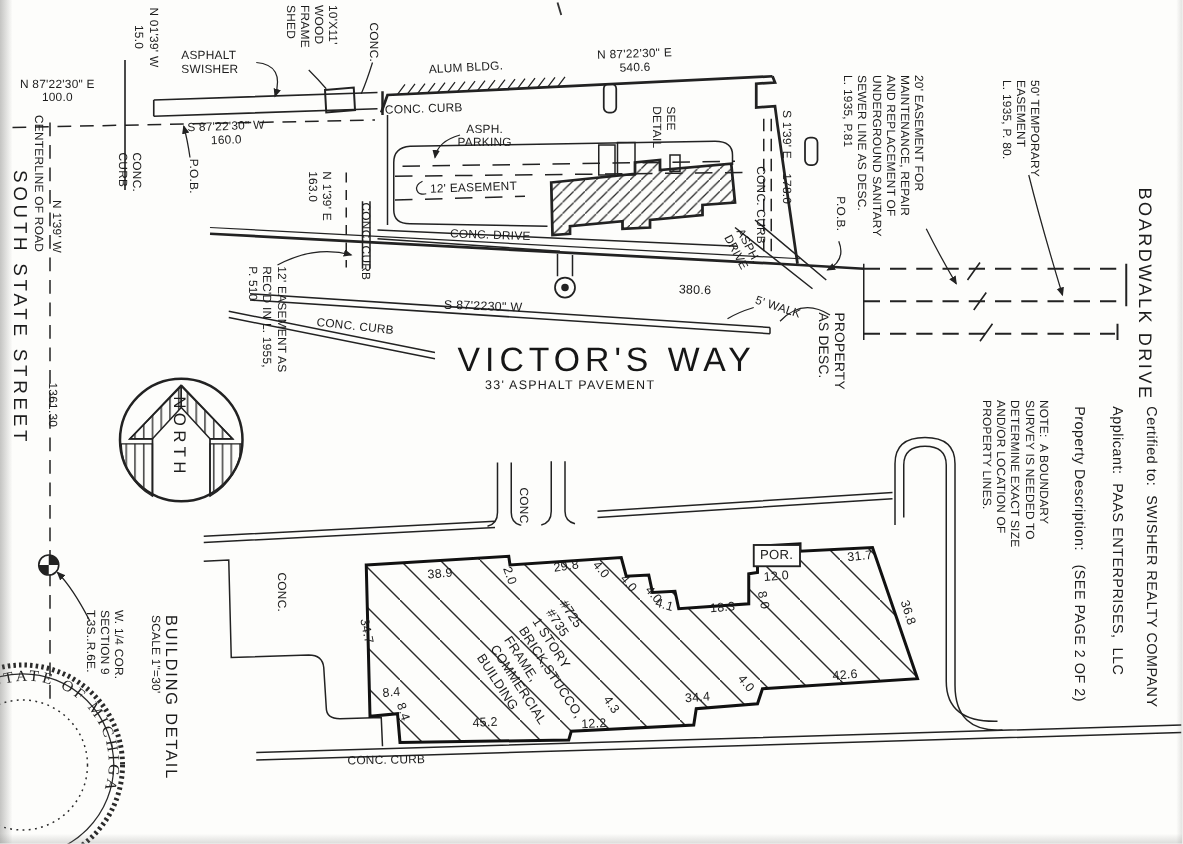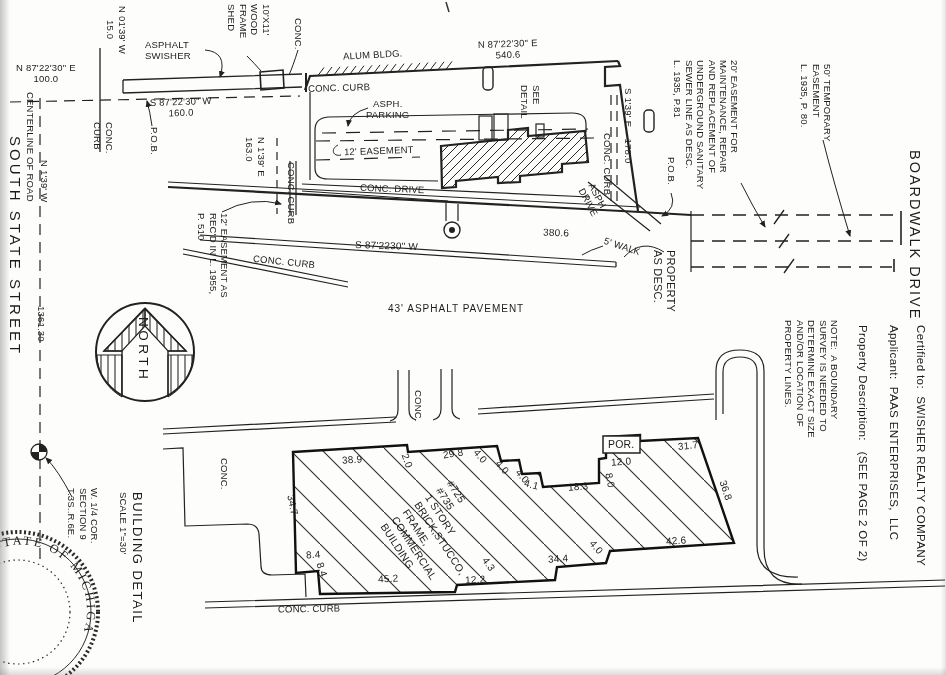--- a/index.html
+++ b/index.html
@@ -216,21 +216,22 @@
   <div class="lbl c" style="left:596px;top:181px;transform:rotate(62deg);transform-origin:0 0">ASPH.
 DRIVE</div>
   <div class="lbl" style="left:360px;top:183px;transform:rotate(2deg)">CONC. DRIVE</div>
   <div class="lbl" style="left:355px;top:240px;transform:rotate(2deg);font-size:10px">S 87'2230" W</div>
   <div class="lbl" style="left:543px;top:227px;transform:rotate(2deg);font-size:10px">380.6</div>
   <div class="lbl" style="left:606px;top:235px;transform:rotate(18deg);transform-origin:0 0">5' WALK</div>
   <div class="lbl" style="left:253px;top:256px;transform:rotate(6deg)">CONC. CURB</div>
   <div class="lbl v" style="left:196px;top:213px">12' EASEMENT AS
 REC'D IN L. 1955,
 P. 510</div>
-  <div class="lbl" style="left:388px;top:303px;font-size:10px;letter-spacing:1px">43' ASPHALT PAVEMENT</div>
+  <div class="lbl big" style="left:366px;top:272px">VICTOR'S WAY</div>
+  <div class="lbl" style="left:388px;top:303px;font-size:10px;letter-spacing:1px">33' ASPHALT PAVEMENT</div>
   <div class="lbl v" style="left:666px;top:157px">P.O.B.</div>
   <div class="lbl v" style="left:651px;top:250px;font-size:11px">PROPERTY
 AS DESC.</div>
   <div class="lbl v" style="left:672px;top:60px">20' EASEMENT FOR
 MAINTENANCE, REPAIR
 AND REPLACEMENT OF
 UNDERGROUND SANITARY
 SEWER LINE AS DESC.
 L. 1935, P.81</div>
   <div class="lbl v" style="left:799px;top:64px">50' TEMPORARY

